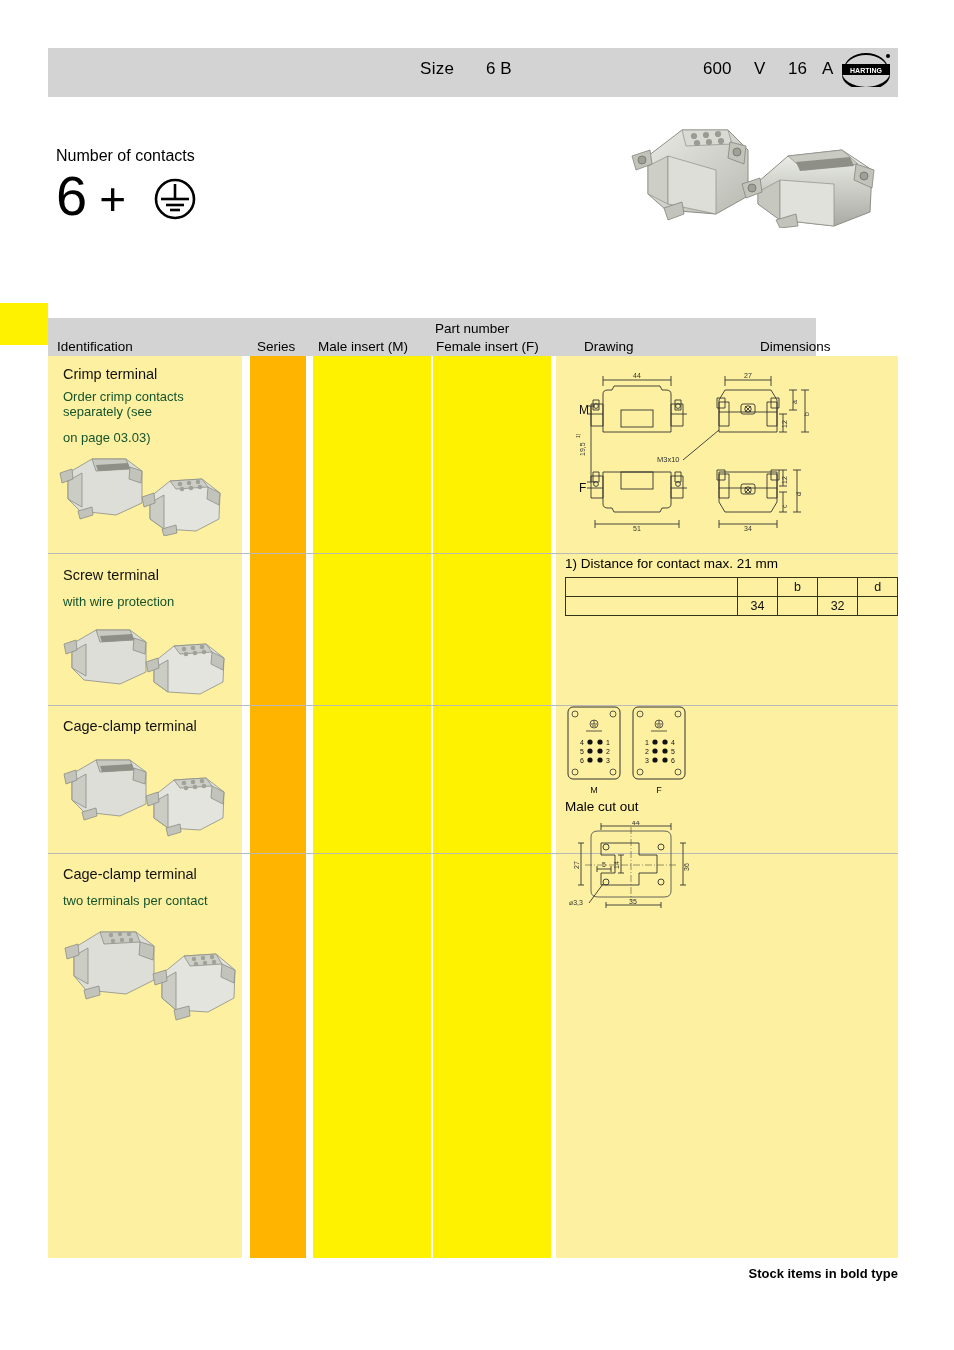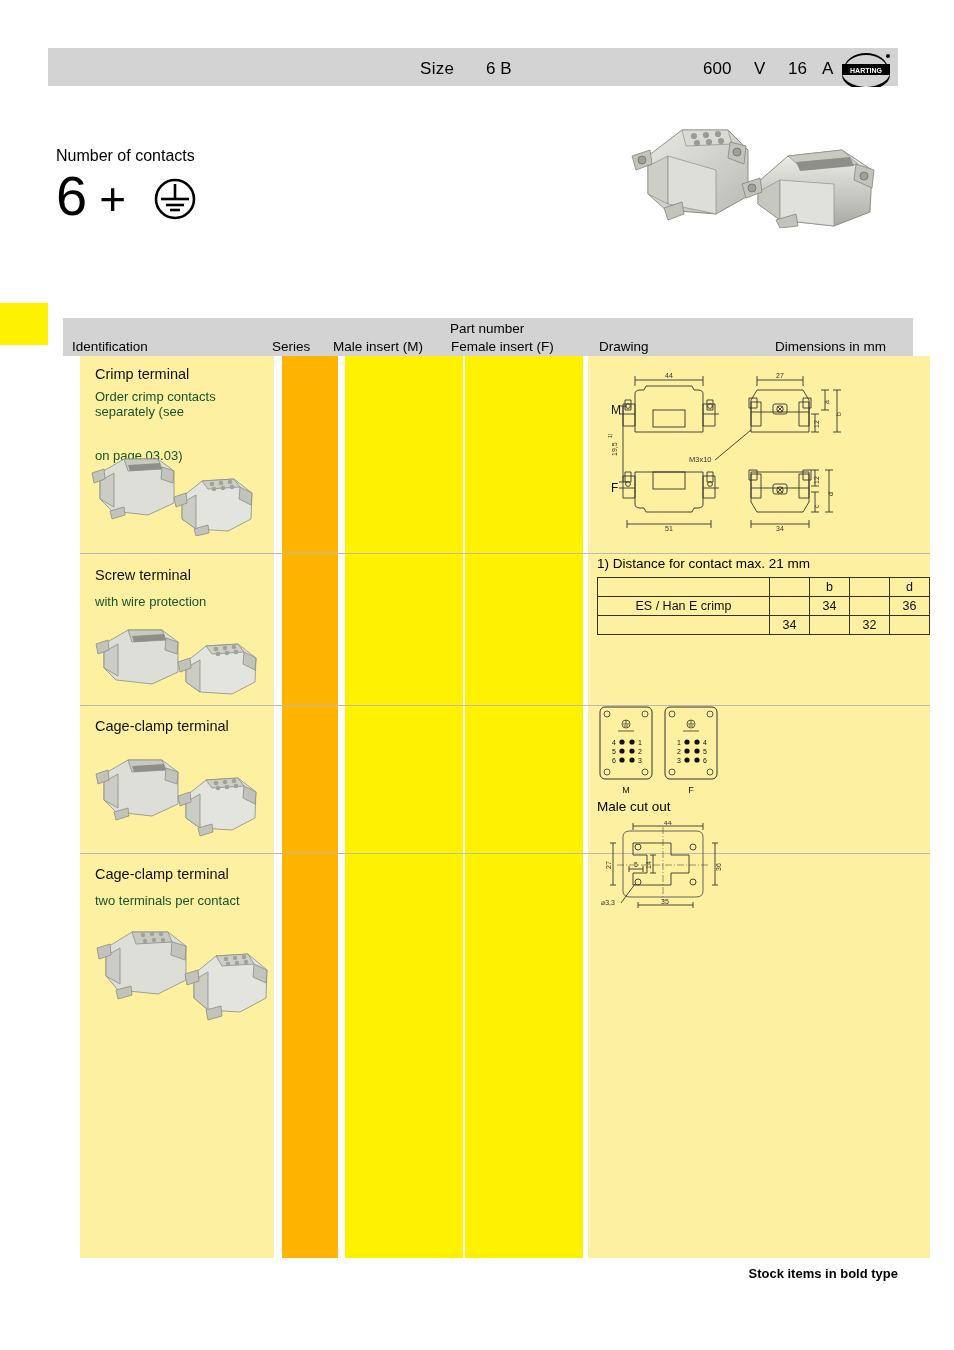--- a/index.html
+++ b/index.html
@@ -5,21 +5,21 @@
   html,body{margin:0;padding:0;}
   body{
     width:954px;height:1350px;background:#ffffff;
     font-family:"Liberation Sans", sans-serif;
     color:#000;position:relative;overflow:hidden;
   }
   .page{position:absolute;left:0;top:0;width:954px;height:1350px;}
 
   
   .topbar{
-    position:absolute;left:48px;top:48px;width:850px;height:38px;
+    position:absolute;left:48px;top:48px;width:850px;height:49px;
     background:#d3d3d3;
   }
   .topbar .size-label{
     position:absolute;left:372px;top:11px;font-size:17px;letter-spacing:.3px;
   }
   .topbar .size-val{position:absolute;left:438px;top:11px;font-size:17px;}
   .topbar .volt{position:absolute;left:655px;top:11px;font-size:17px;}
   .topbar .voltunit{position:absolute;left:706px;top:11px;font-size:17px;}
   .topbar .amp{position:absolute;left:740px;top:11px;font-size:17px;}
   .topbar .ampunit{position:absolute;left:774px;top:11px;font-size:17px;}
@@ -37,33 +37,33 @@
   .hero{position:absolute;left:620px;top:108px;width:280px;height:120px;}
 
   
   .tab-marker{
     position:absolute;left:0;top:303px;width:48px;height:42px;background:#fff200;
   }
 
   
   .tbl{position:absolute;left:48px;top:318px;width:850px;height:940px;}
   .tbl-head{
-    position:absolute;left:0;top:0;width:850px;height:38px;background:#d3d3d3;margin-left:15px;
+    position:absolute;left:0;top:0;width:768px;height:38px;background:#d3d3d3;
   }
   .th{position:absolute;font-size:13.5px;color:#000;}
   .th-partnum{left:387px;top:3px;}
   .th-ident{left:9px;top:21px;}
   .th-series{left:209px;top:21px;}
   .th-male{left:270px;top:21px;}
   .th-female{left:388px;top:21px;}
   .th-drawing{left:536px;top:21px;}
   .th-dims{left:712px;top:21px;}
 
   .tbl-body{
-    position:absolute;left:0;top:38px;width:850px;height:902px;margin-left:32px;
+    position:absolute;left:0;top:38px;width:850px;height:902px;
   }
   
   .col{position:absolute;top:0;height:902px;}
   .col-ident{left:0;width:194px;background:#fdf0a0;}
   .col-series{left:202px;width:56px;background:#ffb400;}
   .col-male{left:265px;width:118px;background:#fff200;}
   .col-female{left:385px;width:118px;background:#fff200;}
   .col-drawing{left:508px;width:342px;background:#fdf0a0;}
 
   .rowline{position:absolute;left:0;width:850px;height:1px;background:#b9b9b9;}
@@ -199,21 +199,21 @@
       <div class="col col-female"></div>
       <div class="col col-drawing"></div>
 
       <div class="rowline" style="top:197px"></div>
       <div class="rowline" style="top:349px"></div>
       <div class="rowline" style="top:497px"></div>
 
       <div class="cell-text r-title" style="left:15px;top:10px">Crimp terminal</div>
       <div class="cell-text r-sub" style="left:15px;top:33px">Order crimp contacts</div>
       <div class="cell-text r-sub" style="left:15px;top:48px">separately (see</div>
-      <div class="cell-text r-sub" style="left:15px;top:92px">on page 03.03)</div>
+      <div class="cell-text r-sub" style="left:15px;top:74px">on page 03.03)</div>
       <svg class="prodimg" style="left:10px;top:95px" width="180" height="85" viewBox="0 0 180 85">
         <g stroke="#8c8e86" stroke-width=".8">
           <path d="M10 22 L34 8 L68 8 L84 20 L84 52 L58 64 L22 60 L10 48 Z" fill="#dcded7"></path>
           <path d="M34 8 L68 8 L72 18 L38 20 Z" fill="#c8cac2"></path>
           <path d="M38 14 L70 12 L72 18 L40 20 Z" fill="#8e9088" stroke="none"></path>
           <path d="M10 30 L24 22 L24 56 L10 48 Z" fill="#cbcdc5"></path>
           <path d="M2 22 L14 18 L15 28 L4 32 Z" fill="#c2c4bc"></path>
           <path d="M72 16 L84 20 L83 32 L71 28 Z" fill="#c2c4bc"></path>
           <path d="M20 60 L34 56 L35 64 L22 68 Z" fill="#c2c4bc"></path>
         </g>
@@ -437,27 +437,20 @@
       <div class="note1">1) Distance for contact max. 21 mm</div>
 
       <table class="dimtbl">
         <tbody>
             <tr>
           <td class="lbl"></td>
           <td class="nc"></td>
           <td class="nc">b</td>
           <td class="nc"></td>
           <td class="nc">d</td>
-        </tr>
-        <tr>
-          <td class="lbl">ES / Han E   crimp</td>
-          <td class="nc"></td>
-          <td class="nc">34</td>
-          <td class="nc"></td>
-          <td class="nc">36</td>
         </tr>
         <tr>
           <td class="lbl"></td>
           <td class="nc">34</td>
           <td class="nc"></td>
           <td class="nc">32</td>
           <td class="nc"></td>
         </tr>
       </tbody>
         </table>

